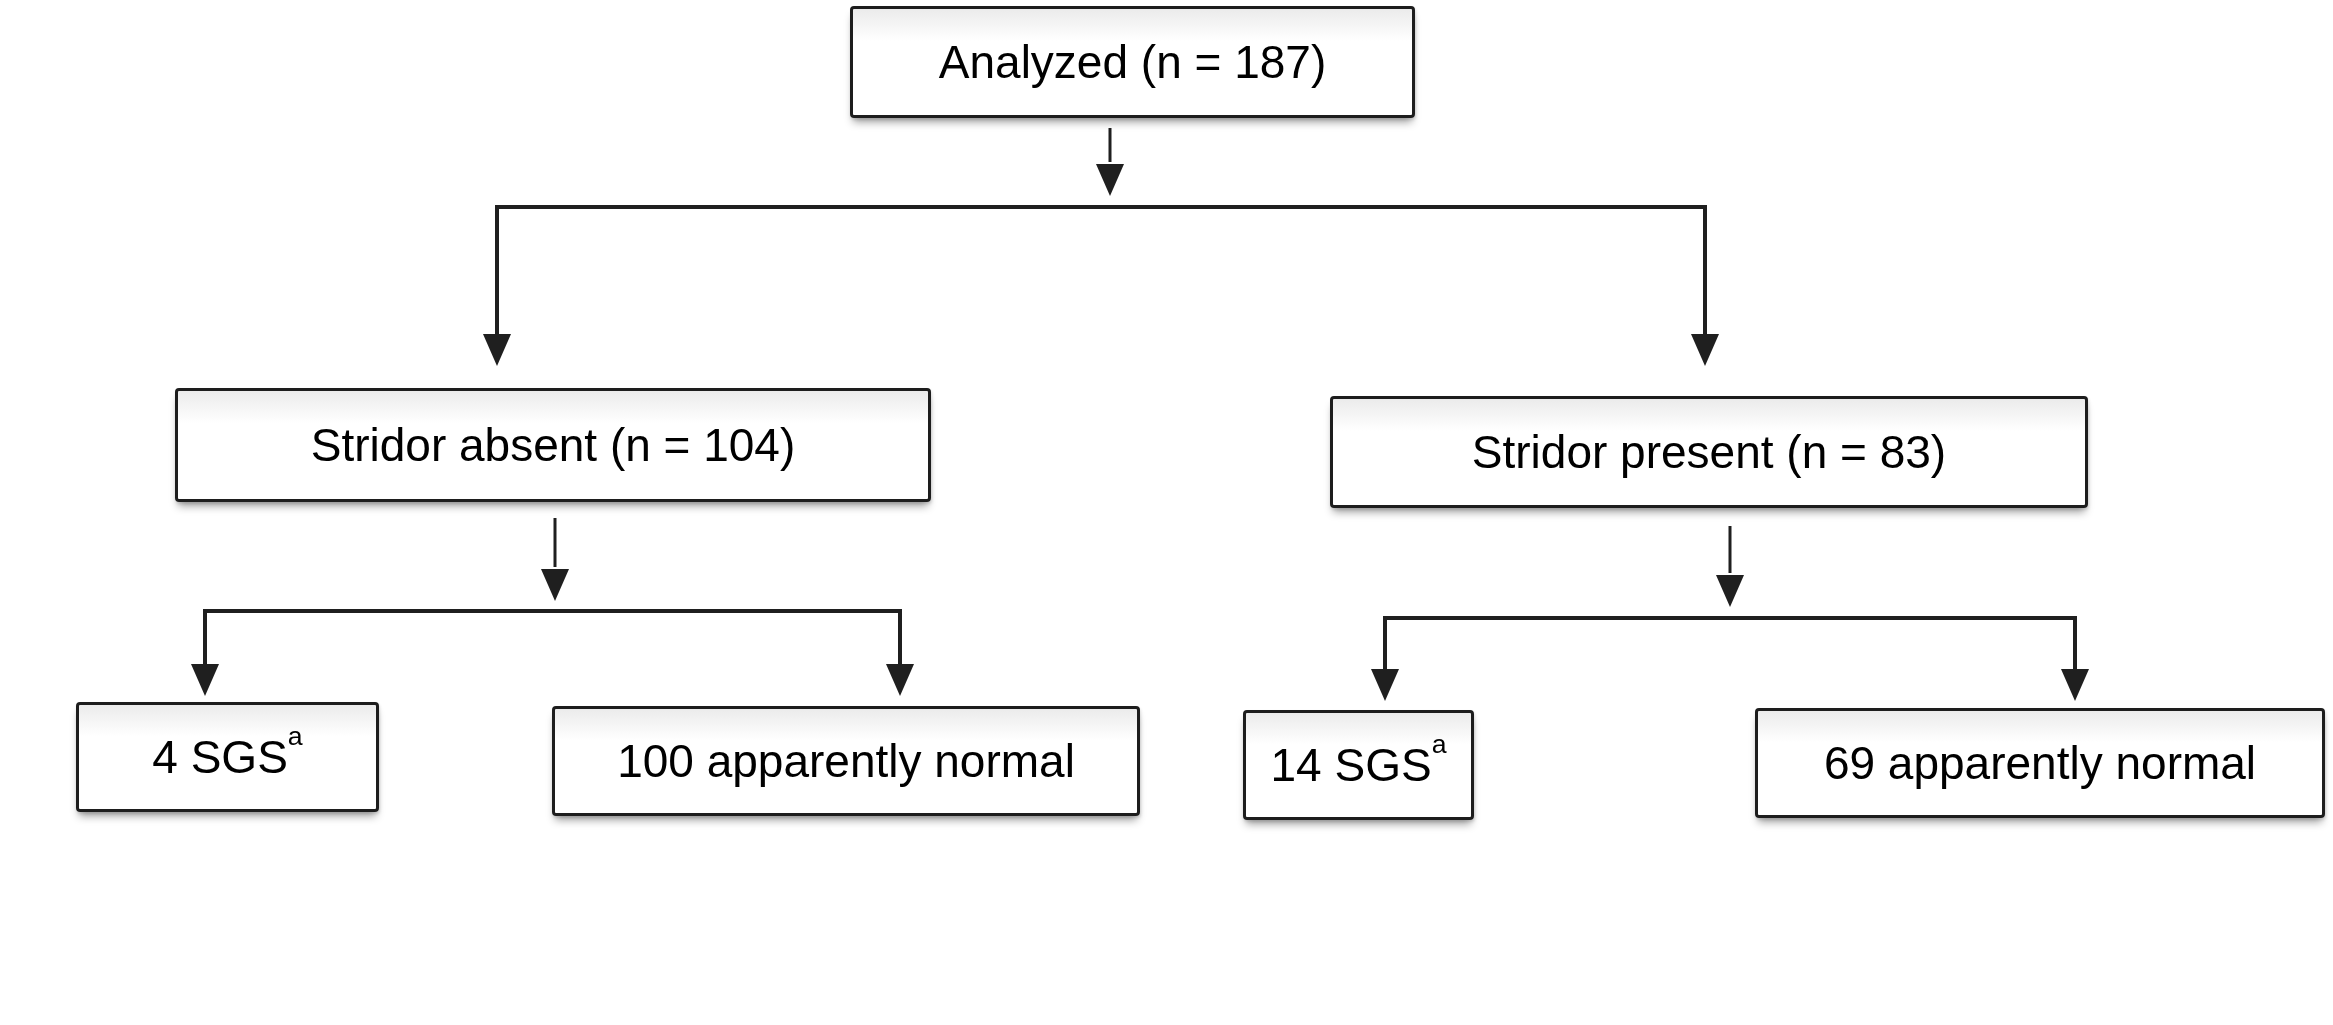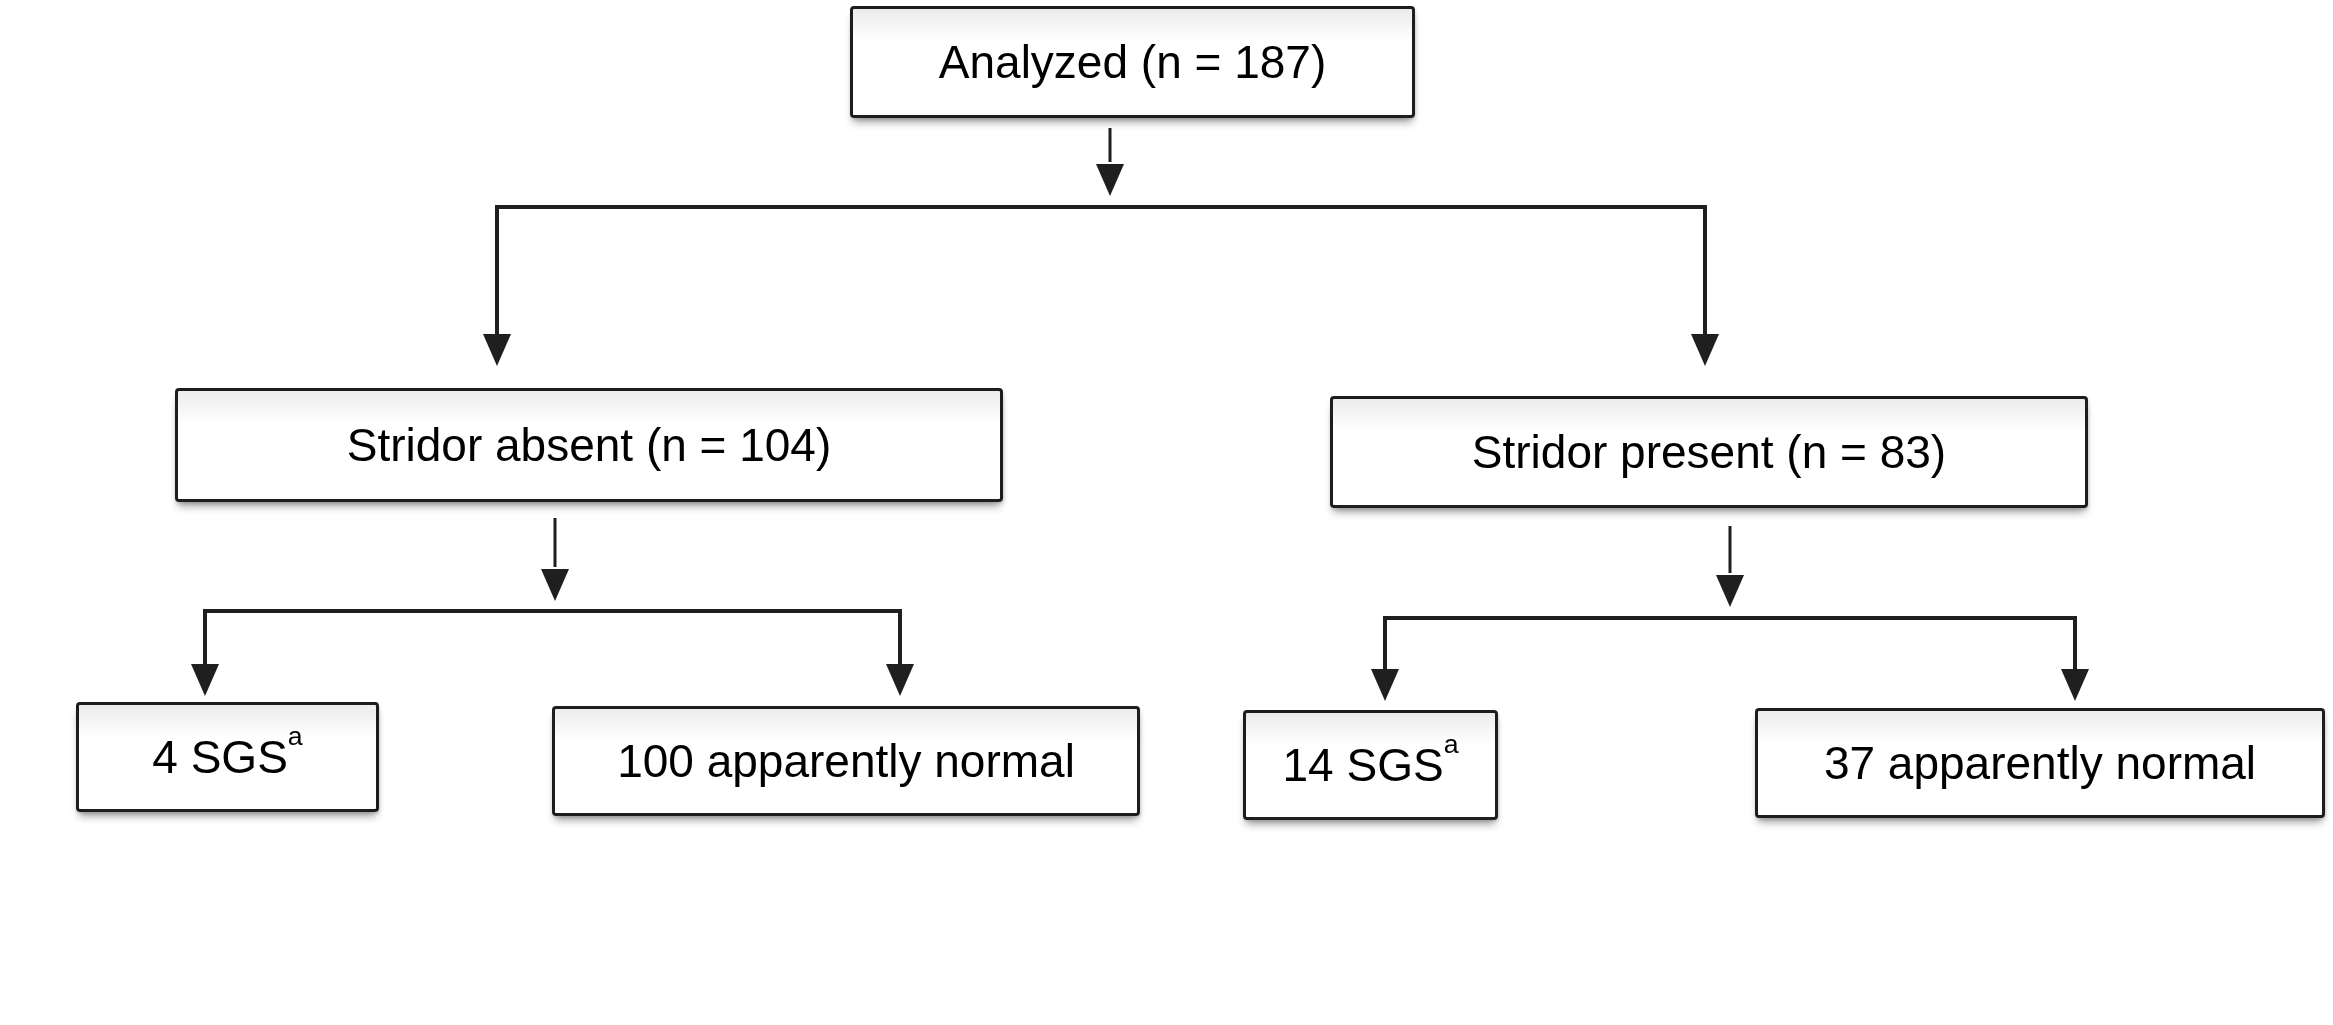--- a/index.html
+++ b/index.html
@@ -79,37 +79,37 @@
     <polygon class="arrowhead" points="1716,575 1744,575 1730,607"></polygon>
     <path class="conn" d="M1385 670 L1385 618 L2075 618 L2075 670"></path>
     <polygon class="arrowhead" points="1371,669 1399,669 1385,701"></polygon>
     <polygon class="arrowhead" points="2061,669 2089,669 2075,701"></polygon>
   </svg>
 
   <div class="node" style="left:850px; top:6px; width:565px; height:112px;">
     <span class="label">Analyzed (n = 187)</span>
   </div>
 
-  <div class="node" style="left:175px; top:388px; width:828px; height:114px;">
+  <div class="node" style="left:175px; top:388px; width:756px; height:114px;">
     <span class="label">Stridor absent (n = 104)</span>
   </div>
 
   <div class="node" style="left:1330px; top:396px; width:758px; height:112px;text-align:center;">
     <span class="label">Stridor present (n = 83)</span>
   </div>
 
   <div class="node" style="left:40px; top:702px; width:303px; height:110px;margin-left:36px;">
     <span class="label"><span class="label-text">4 SGS</span><sup class="label-sup">a</sup></span>
   </div>
 
   <div class="node" style="left:552px; top:706px; width:588px; height:110px;">
     <span class="label">100 apparently normal</span>
   </div>
 
-  <div class="node" style="left:1243px; top:710px; width:255px; height:110px;">
+  <div class="node" style="left:1243px; top:710px; width:231px; height:110px;">
     <span class="label"><span class="label-text">14 SGS</span><sup class="label-sup">a</sup></span>
   </div>
 
   <div class="node" style="left:1755px; top:708px; width:570px; height:110px;">
-    <span class="label">37 apparently normal</span>
+    <span class="label">69 apparently normal</span>
   </div>
 
 </div>
 
 </body></html>

